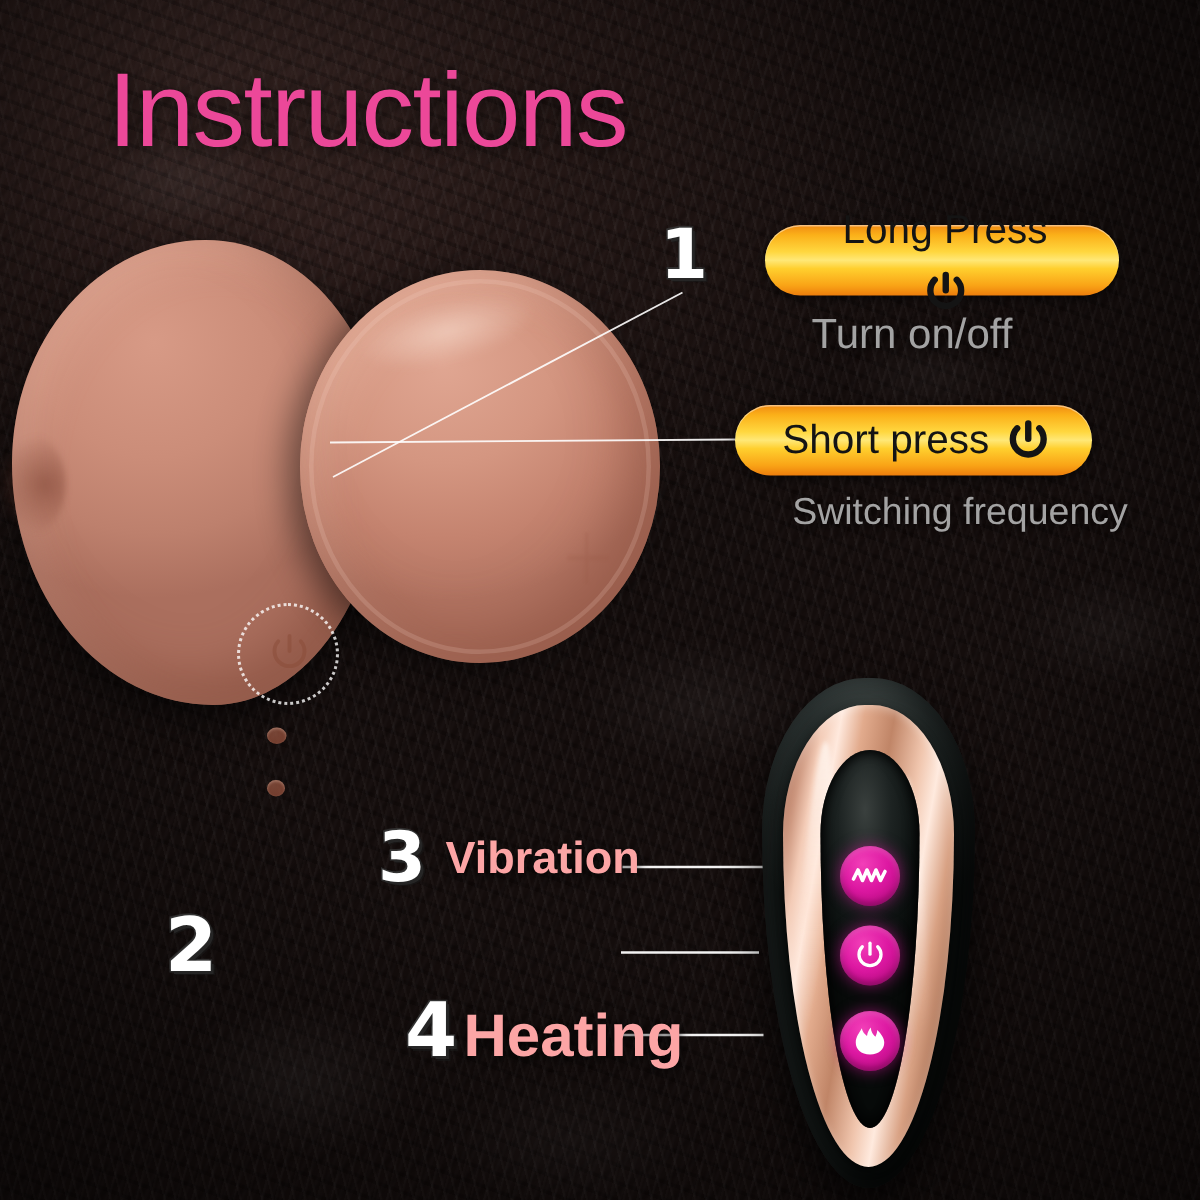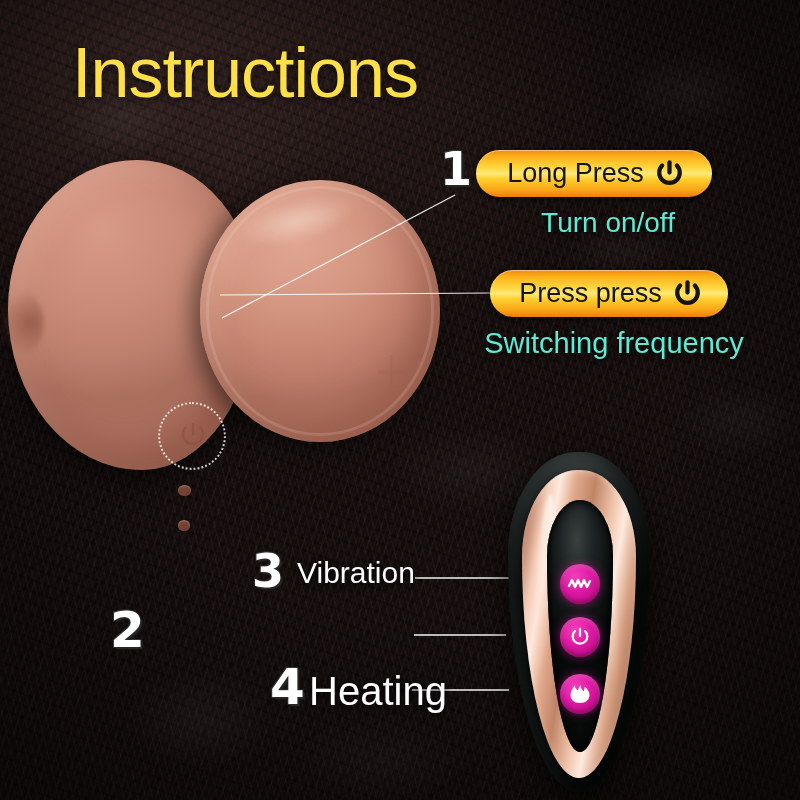--- a/index.html
+++ b/index.html
@@ -55,21 +55,21 @@
     filter:blur(2px);
   }
   .bg-vig{
     position:absolute;inset:0;
     background:radial-gradient(ellipse 85% 80% at 50% 45%, rgba(0,0,0,0) 40%, rgba(0,0,0,.55) 100%);
   }
 
   
   .title{
     position:absolute;left:72px;top:38px;
-    color:#fde047;
+    color:#ec4899;
     font-size:70px;
     font-weight:300;
     letter-spacing:-1px;
     line-height:1;
     text-shadow:0 2px 10px rgba(0,0,0,.6);
   }
 
   
   .product{position:absolute;left:0px;top:150px;width:420px;height:345px;}
   .lobe{position:absolute;border-radius:50%;}
@@ -156,35 +156,35 @@
         #ffcf2e 62%,
         #f9a316 86%,
         #ec7d0c 100%);
     box-shadow:0 2px 7px rgba(0,0,0,.6), inset 0 1px 0 rgba(255,255,255,.45);
     color:#141414;
     font-size:27px;
     font-weight:400;
     padding:0 18px 0 22px;
     white-space:nowrap;
   }
-  .badge-1{left:476px;top:150px;width:236px;}
+  .badge-1{left:510px;top:150px;width:236px;flex-direction:column;}
   .badge-2{left:490px;top:270px;width:238px;}
   .badge .pwr{display:flex;align-items:center;}
 
   .sub{
     position:absolute;
-    color:#5eead4;
+    color:#a3a3a3;
     font-size:28px;
     font-weight:400;
     text-align:center;
     white-space:nowrap;
     text-shadow:0 2px 7px rgba(0,0,0,.75);
   }
   .sub-1{left:490px;top:207px;width:236px;}
-  .sub-2{left:464px;top:327px;width:300px;line-height:1.16;font-size:29px;}
+  .sub-2{left:490px;top:327px;width:300px;line-height:1.16;font-size:25px;}
 
   
   .num{
     position:absolute;
     color:#ffffff;
     font-size:46px;
     font-weight:700;
     line-height:1;
     -webkit-text-stroke:2px #2b2b2b;
     paint-order:stroke fill;
@@ -195,23 +195,23 @@
     font-family:"DejaVu Sans", sans-serif;
   }
   .num-1{left:440px;top:146px;}
   .num-2{left:110px;top:605px;font-size:50px;}
   .num-3{left:252px;top:548px;font-size:46px;}
   .num-4{left:270px;top:662px;font-size:50px;}
 
   
   .flabel{
     position:absolute;
-    color:#ffffff;
+    color:#fca5a5;
     font-size:31px;
-    font-weight:400;
+    font-weight:700;
     white-space:nowrap;
     text-shadow:0 2px 7px rgba(0,0,0,.8);
   }
   .fl-vib{left:297px;top:556px;font-size:30px;}
   .fl-tel{left:158px;top:612px;font-size:32px;}
   .fl-heat{left:309px;top:669px;font-size:40px;}
 
   
   .remote{position:absolute;left:500px;top:448px;width:160px;height:348px;}
   .remote-body{
@@ -322,21 +322,21 @@
     <span class="pwr">
       <svg width="31" height="31" viewBox="0 0 32 32">
         <path d="M16 4.5 v10.5" stroke="#141414" stroke-width="4.4" stroke-linecap="round" fill="none"></path>
         <path d="M23.6 7.8 A10.6 10.6 0 1 1 8.4 7.8" stroke="#141414" stroke-width="4.4" fill="none" stroke-linecap="round"></path>
       </svg>
     </span>
   </div>
   <div class="sub sub-1">Turn on/off</div>
 
   <div class="badge badge-2">
-    <span>Press press</span>
+    <span>Short press</span>
     <span class="pwr">
       <svg width="31" height="31" viewBox="0 0 32 32">
         <path d="M16 4.5 v10.5" stroke="#141414" stroke-width="4.4" stroke-linecap="round" fill="none"></path>
         <path d="M23.6 7.8 A10.6 10.6 0 1 1 8.4 7.8" stroke="#141414" stroke-width="4.4" fill="none" stroke-linecap="round"></path>
       </svg>
     </span>
   </div>
   <div class="sub sub-2">
     <div>Switching frequency</div>
   </div>

